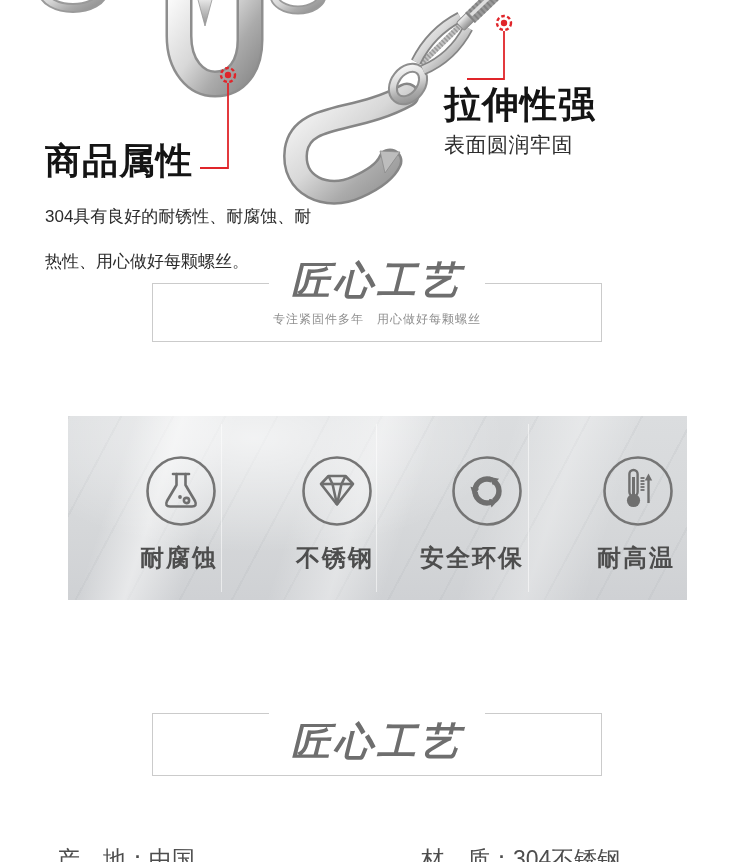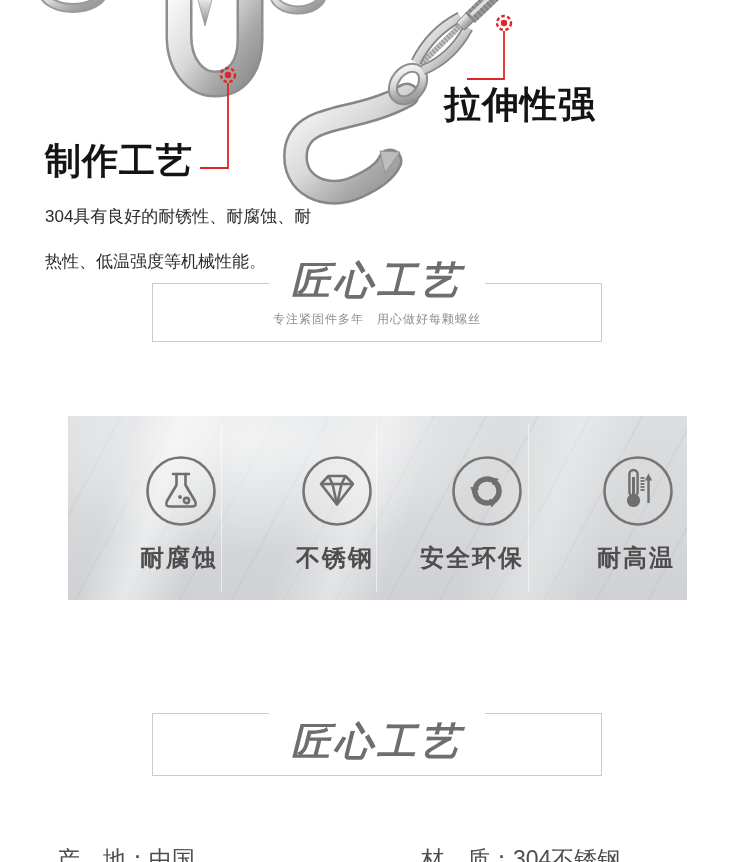--- a/index.html
+++ b/index.html
@@ -147,27 +147,28 @@
 
     <g>
       <circle cx="504" cy="23" r="7" fill="none" stroke="#e0252a" stroke-width="2.4" stroke-dasharray="3.6 2.4"></circle>
       <circle cx="504" cy="23" r="3.2" fill="#e0252a"></circle>
       <polyline points="467,79 504,79 504,31" fill="none" stroke="#e0252a" stroke-width="1.8"></polyline>
     </g>
   </svg>
 
   <div class="callout callout-right">
     <div class="co-title">拉伸性强</div>
+    <div class="co-sub">表面圆润牢固</div>
   </div>
 
   <div class="callout callout-left">
-    <div class="co-title">制作工艺</div>
+    <div class="co-title">商品属性</div>
     <div class="co-desc">
       <span>304具有良好的耐锈性、耐腐蚀、耐</span>
-      <span>热性、低温强度等机械性能。</span>
+      <span>热性、用心做好每颗螺丝。</span>
     </div>
   </div>
 
   <div class="frame frame-craft">
     <div class="frame-title">匠心工艺</div>
     <div class="frame-sub">专注紧固件多年　用心做好每颗螺丝</div>
   </div>
 
   <div class="banner">
     <div class="sep" style="left:153px"></div>

